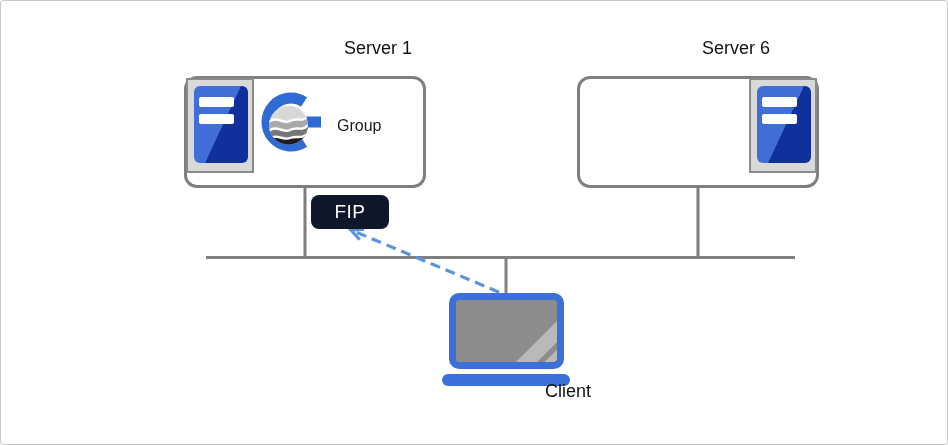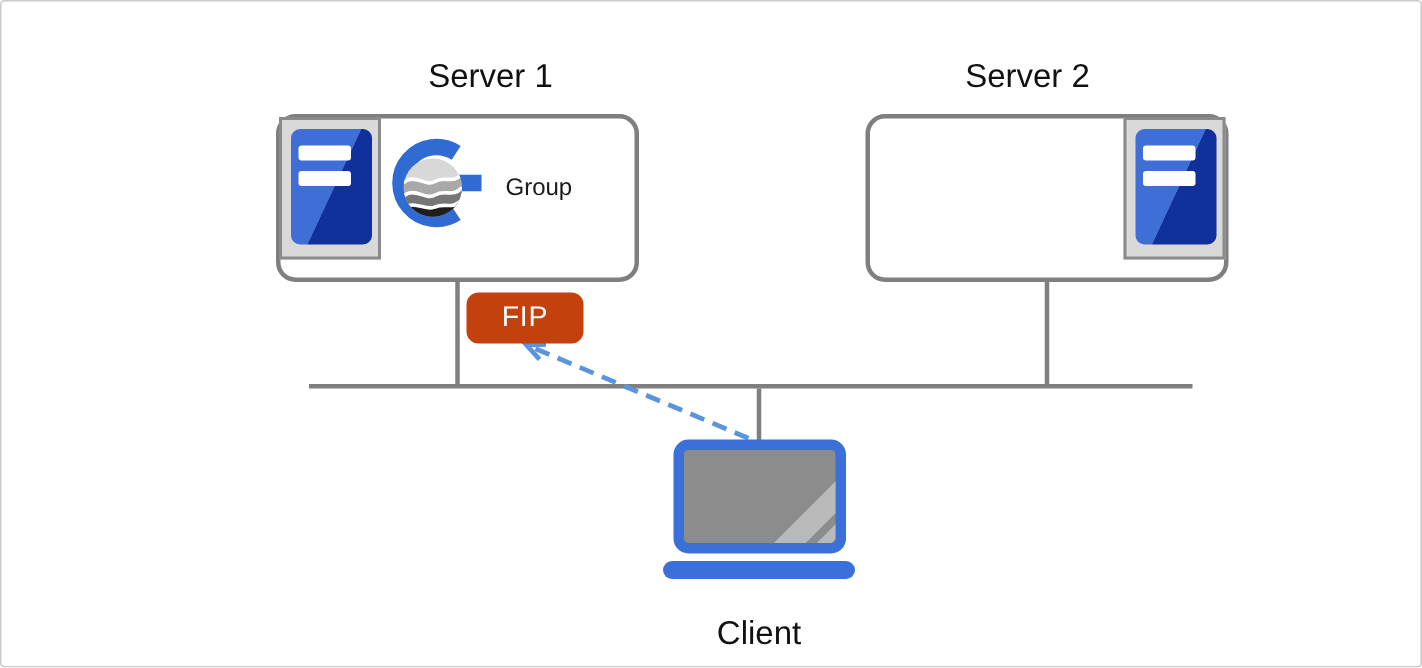--- a/index.html
+++ b/index.html
@@ -1,44 +1,44 @@
 <!DOCTYPE html>
 <html><head>
 <meta charset="utf-8">
 <style>
   html,body { margin:0; padding:0; background:#ffffff; font-family:"Liberation Sans", sans-serif; }
   .canvas { position:relative; width:948px; height:445px; box-sizing:border-box;
             border:1px solid #c9c9c9; border-radius:3px; background:#fff; overflow:hidden; }
   .wires { position:absolute; left:0; top:0; width:948px; height:445px; }
 
-  .node-label { position:absolute; width:170px; text-align:center; font-size:22px; color:#111; }
+  .node-label { position:absolute; width:170px; text-align:right; font-size:18px; color:#111; }
   .label-server1 { left:241px; top:37px; }
   .label-server2 { left:599px; top:37px; }
-  .label-client  { left:420px; top:408px; }
+  .label-client  { left:420px; top:380px; }
 
   .server-box { position:absolute; width:242px; height:112px; box-sizing:border-box;
                 border:3px solid #7f7f7f; border-radius:13px; background:#fff; }
   .box-s1 { left:183px; top:75px; }
   .box-s2 { left:576px; top:75px; }
 
   .icon-frame { position:absolute; width:68px; height:95px; box-sizing:border-box;
                 background:#d9d9d9; border:2px solid #8a8a8a; }
   .frame-s1 { left:185px; top:77px; }
   .frame-s2 { left:748px; top:77px; }
   .tower { position:absolute; left:6px; top:6px; width:54px; height:77px; border-radius:6px;
            background:linear-gradient(115deg, #3f6ed6 0 52%, #10309c 52.5%); }
   .tower .bar { position:absolute; left:5px; width:35px; height:10px; background:#fff; border-radius:2px; }
   .tower .b1 { top:11px; }
   .tower .b2 { top:28px; }
 
   .group-logo { position:absolute; left:258px; top:88px; width:68px; height:68px; }
   .group-label { position:absolute; left:336px; top:116px; font-size:16px; color:#1a1a1a; }
 
   .fip-badge { position:absolute; left:310px; top:194px; width:78px; height:34px;
-               background:#c2410c; border-radius:8px; color:#fff; font-size:19px;
+               background:#0f172a; border-radius:8px; color:#fff; font-size:19px;
                display:flex; align-items:center; justify-content:center; letter-spacing:.5px; }
 
   .laptop { position:absolute; left:448px; top:292px; width:115px; height:76px; box-sizing:border-box;
             border:7px solid #3b70d8; border-radius:10px; background:#8c8c8c; overflow:hidden; }
   .glare { position:absolute; background:#b9b9b9; transform:rotate(45deg); }
   .g1 { width:15px; height:90px; right:14px; bottom:-36px; }
   .g2 { width:7px;  height:90px; right:1px;  bottom:-42px; }
   .laptop-base { position:absolute; left:441px; top:373px; width:128px; height:12px;
                  border-radius:6px; background:#3b70d8; }
 </style>
@@ -52,21 +52,21 @@
     <line x1="304" y1="185" x2="304" y2="255" stroke-width="3" stroke="#7f7f7f"></line>
     <line x1="697" y1="185" x2="697" y2="255" stroke-width="3" stroke="#7f7f7f"></line>
     <line x1="505" y1="258" x2="505" y2="293" stroke-width="3" stroke="#7f7f7f"></line>
     <g>
       <path d="M356 231.5 L500 292" stroke-width="3.2" fill="none" stroke-dasharray="10 6" stroke="#5b94da"></path>
       <polyline points="358.7,238.6 350,229 363,228.5" stroke-width="3.2" fill="none" stroke="#5b94da"></polyline>
     </g>
   </svg>
 
   <div class="node-label label-server1">Server 1</div>
-  <div class="node-label label-server2">Server 2</div>
+  <div class="node-label label-server2">Server 6</div>
 
   <div class="server-box box-s1"></div>
   <div class="server-box box-s2"></div>
 
   <div class="icon-frame frame-s1">
     <div class="tower">
       <div class="bar b1"></div>
       <div class="bar b2"></div>
     </div>
   </div>

